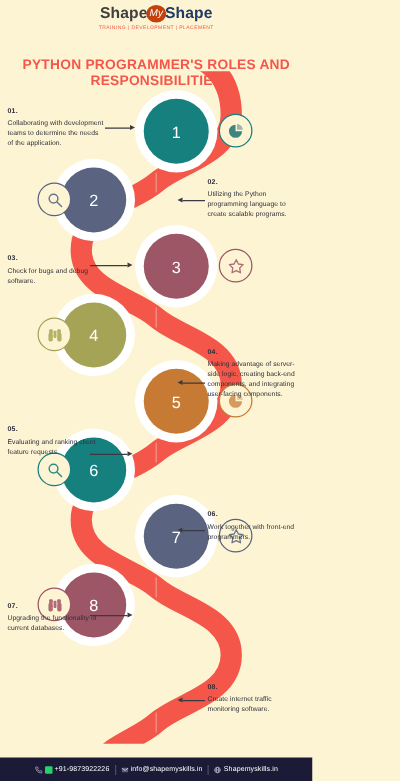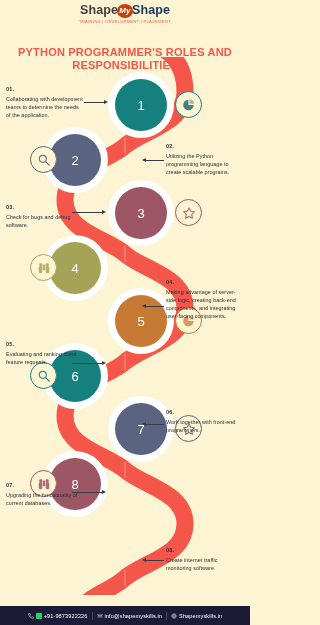--- a/index.html
+++ b/index.html
@@ -12,21 +12,21 @@
   #page { position: relative; width: 250px; height: 625px; background: #fdf4d4; }
 
   
   .header { position: absolute; top: 0; left: 0; width: 250px; height: 57px;
             background: #fdf4d4; text-align: center; z-index: 30; }
   .logo { margin-top: 4px; font-size: 12.5px; letter-spacing: .1px;
           line-height: 13px; white-space: nowrap; }
   .logo .l-shape { color: #404040; font-weight: bold; }
   .logo .l-my { display: inline-block; width: 16px; height: 14px; border-radius: 50%;
                 background: #c2410c; color: #fff; font-style: italic; font-size: 8px;
-                line-height: 13px; vertical-align: middle; margin: 0 -1px; font-weight: bold; }
+                line-height: 13px; vertical-align: middle; margin: 0 -1px; }
   .logo .l-skills { color: #1f3a63; font-weight: bold; }
   .tagline { font-size: 4px; color: #f4574a; letter-spacing: .35px; margin-top: 1px; }
   .title { margin-top: 22px; color: #f4574a; font-weight: bold; font-size: 11px;
            line-height: 13px; letter-spacing: .2px; padding: 0 14px; }
 
   
   .snake { position: absolute; top: 50px; left: 0; width: 250px; height: 545px; z-index: 1; }
 
   
   .node { position: absolute; z-index: 10; }

